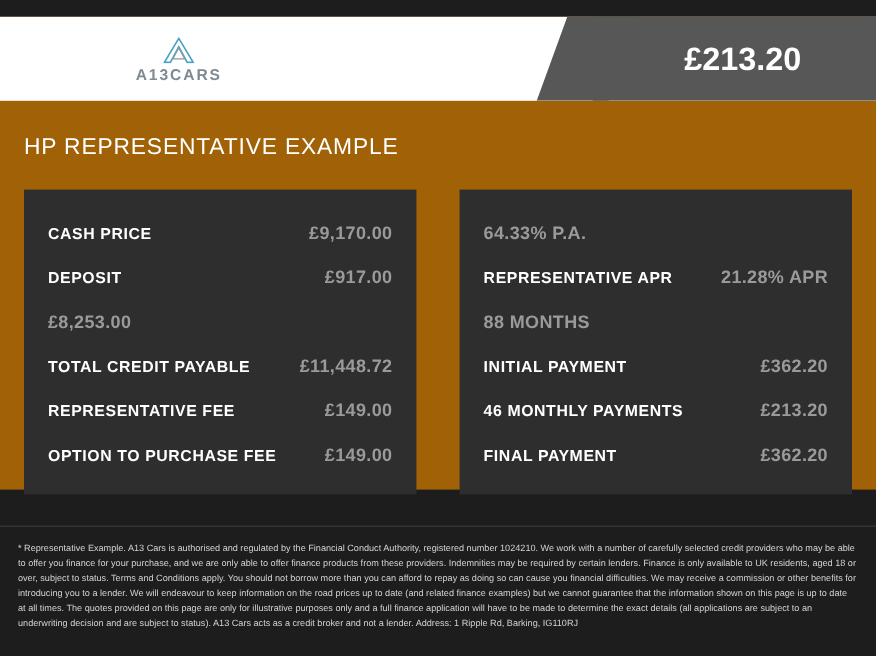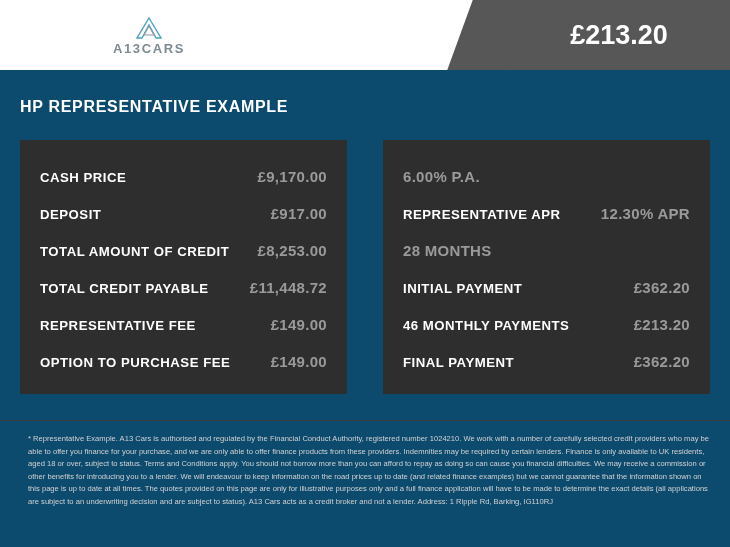--- a/index.html
+++ b/index.html
@@ -6,22 +6,23 @@
   html, body {
     width: 730px;
     height: 547px;
     background: #1d1d1d;
     font-family: "Liberation Sans", sans-serif;
     overflow: hidden;
   }
   .page {
     position: relative;
     width: 730px;
-    height: 547px;
-    background: #0c4a6e;
+    height: 394px;
+    background: #a16207;
+    margin-top: 14px;
   }
 
   
   .header {
     position: relative;
     height: 70px;
     background: #ffffff;
     overflow: hidden;
   }
   .logo-wrap {
@@ -84,22 +85,22 @@
     font-size: 12px;
     font-weight: 700;
     letter-spacing: 0.4px;
     margin-left: 8px;
     padding-top: 7px;
   }
 
   
   .section-title {
     color: #ffffff;
-    font-size: 16px;
-    font-weight: 700;
+    font-size: 19px;
+    font-weight: 400;
     letter-spacing: 0.7px;
     padding: 28px 0 0 20px;
   }
 
   
   .panels {
     display: flex;
     gap: 36px;
     padding: 24px 20px 0 20px;
   }
@@ -131,21 +132,21 @@
 
   
   .footer-divider {
     margin-top: 26px;
     border-top: 1px solid #3a3a3a;
   }
   .disclaimer {
     color: #d2d2d2;
     font-size: 7.6px;
     line-height: 1.65;
-    padding: 12px 16px 0 28px;
+    padding: 12px 16px 0 15px;
     text-align: left;
   }
 </style>
 </head>
 <body>
 
 <div class="page">
 
   <div class="header">
     <div class="logo-wrap">
@@ -167,47 +168,46 @@
     <div class="panel">
       <div class="row">
         <span class="row-label">CASH PRICE</span>
         <span class="row-value">£9,170.00</span>
       </div>
       <div class="row">
         <span class="row-label">DEPOSIT</span>
         <span class="row-value">£917.00</span>
       </div>
       <div class="row">
-        <span class="row-label">TOTAL AMOUNT OF CREDIT</span>
         <span class="row-value">£8,253.00</span>
       </div>
       <div class="row">
         <span class="row-label">TOTAL CREDIT PAYABLE</span>
         <span class="row-value">£11,448.72</span>
       </div>
       <div class="row">
         <span class="row-label">REPRESENTATIVE FEE</span>
         <span class="row-value">£149.00</span>
       </div>
       <div class="row">
         <span class="row-label">OPTION TO PURCHASE FEE</span>
         <span class="row-value">£149.00</span>
       </div>
     </div>
 
     <div class="panel">
       <div class="row">
-        <span class="row-value">6.00% P.A.</span>
+        <span class="row-value">64.33% P.A.</span>
       </div>
       <div class="row">
         <span class="row-label">REPRESENTATIVE APR</span>
-        <span class="row-value">12.30% APR</span>
-      </div>
-      <div class="row">
-        <span class="row-value">28 MONTHS</span>
+        <span class="row-value">21.28% APR</span>
+      </div>
+      <div class="row">
+        <span class="row-value">88 MONTHS</span>
       </div>
       <div class="row">
         <span class="row-label">INITIAL PAYMENT</span>
         <span class="row-value">£362.20</span>
       </div>
       <div class="row">
         <span class="row-label">46 MONTHLY PAYMENTS</span>
         <span class="row-value">£213.20</span>
       </div>
       <div class="row">

